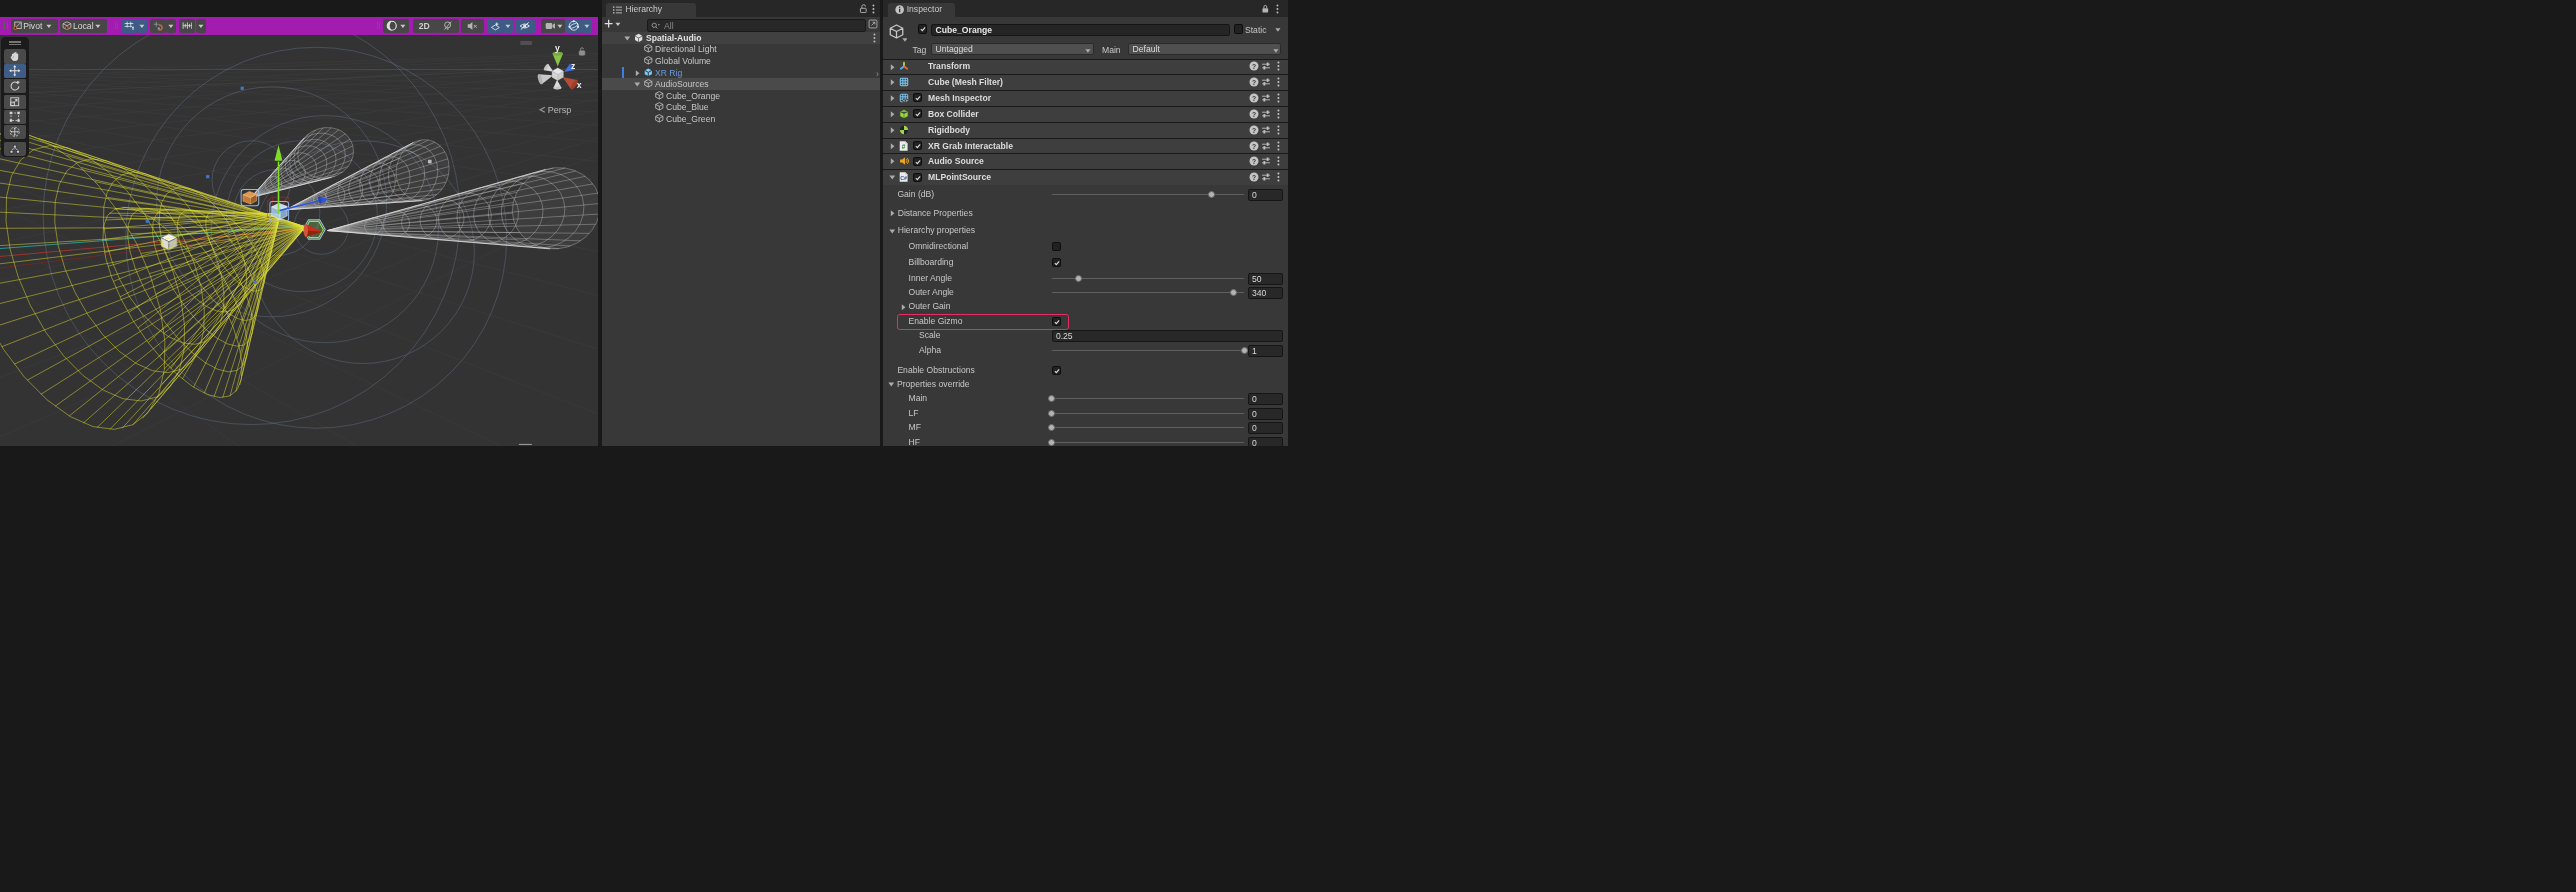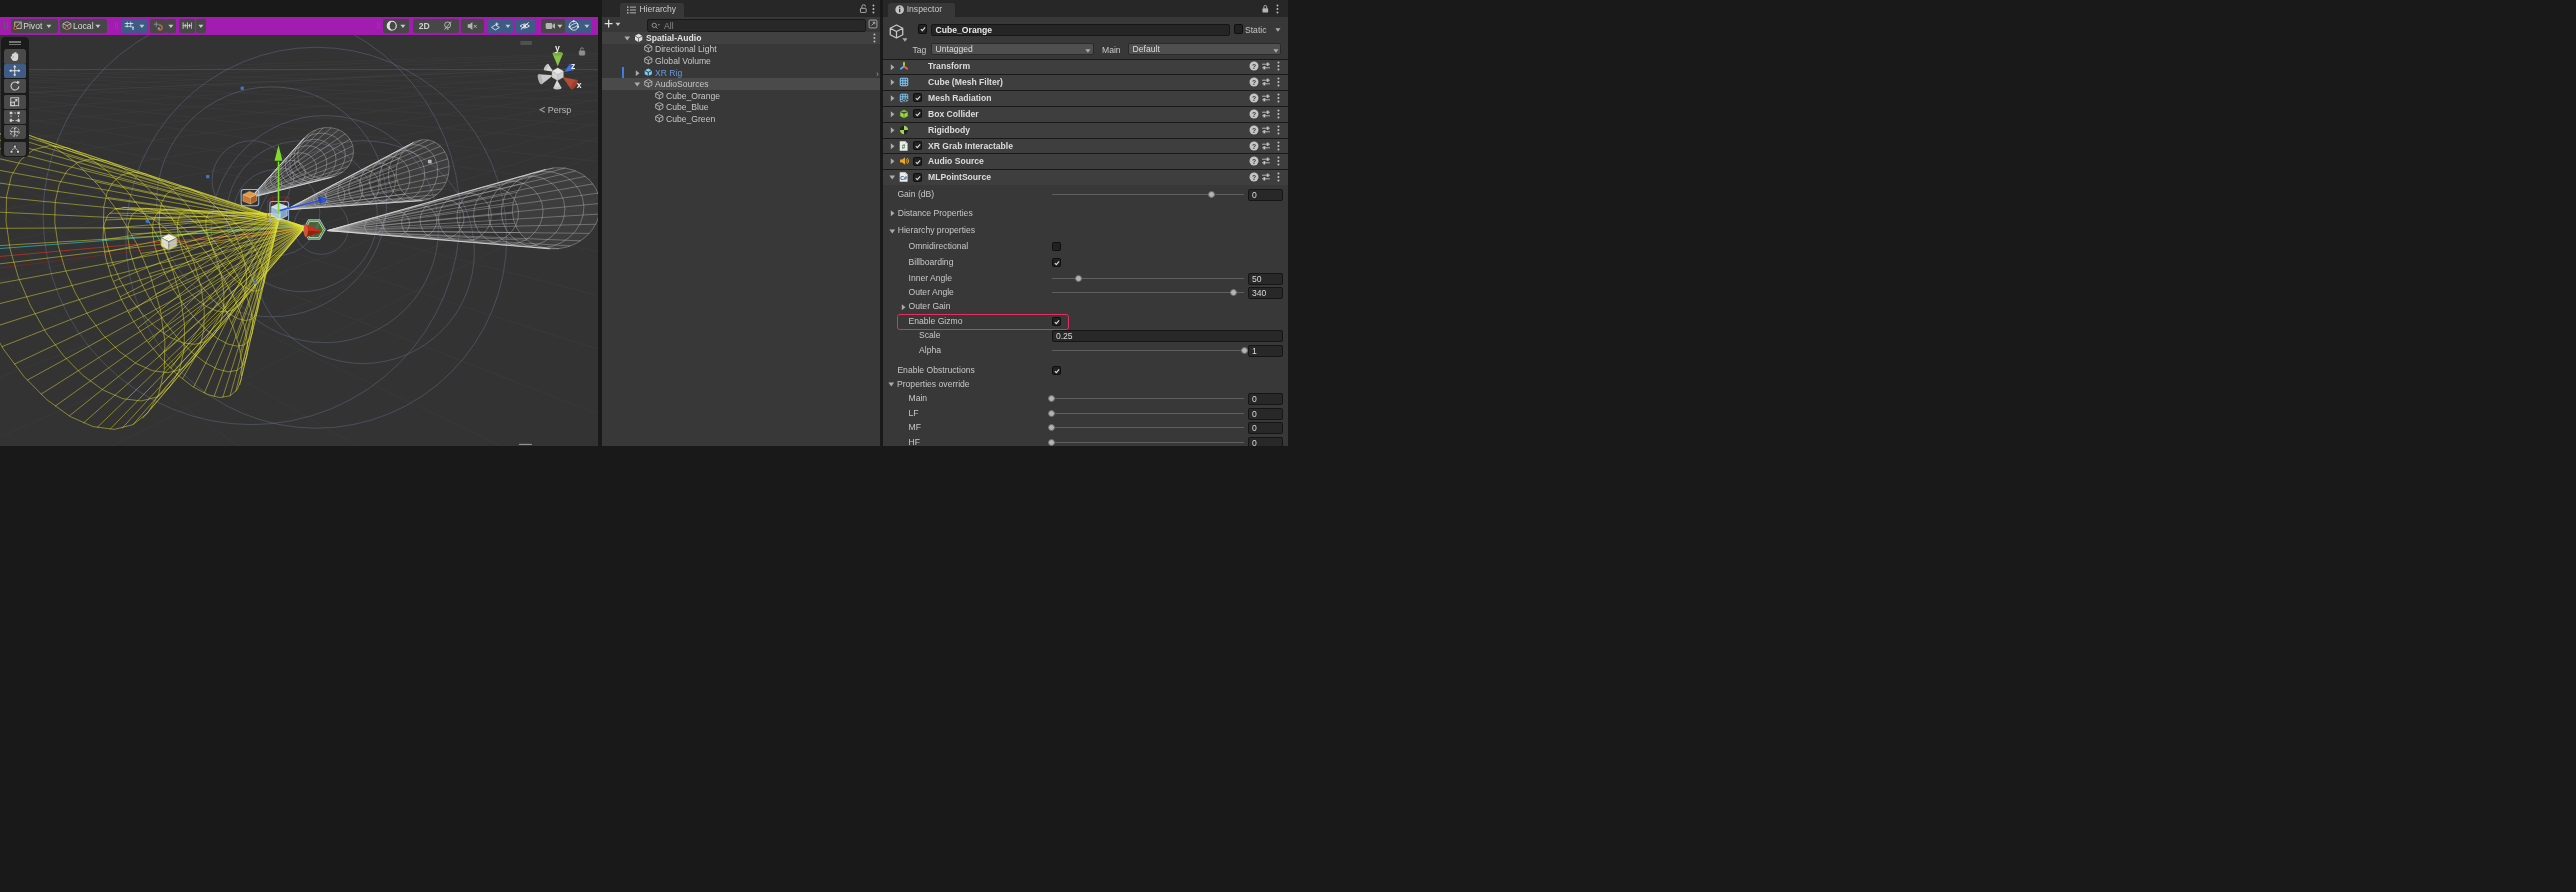--- a/index.html
+++ b/index.html
@@ -372,21 +372,21 @@
               <rect x="10.5" y="10" width="4" height="4"></rect>
               <rect x="6" y="3" width="4" height="4"></rect>
             </g>
           </svg>
         </span>
       </div>
 </div>
 </div>
 <div class="abs" style="left:602px;top:0;width:278px;height:446px;background:#383838;overflow:hidden">
 <div class="abs" style="left:0;top:0;width:278px;height:16.5px;background:#272727">
-<div class="tab" style="left:18px;width:64px">
+<div class="tab" style="left:4px;width:90px">
         <span style="position:absolute;left:6.5px;top:2.9px">
           <svg width="9.3" height="8" viewBox="0 0 13 11" style="">
             <g stroke="#bdbdbd" stroke-width="1.3">
               <path d="M4,1.5 H13 M4,5.5 H13 M4,9.5 H13"></path>
             </g>
             <g fill="#bdbdbd">
               <rect x="0" y="0.5" width="2" height="2"></rect>
               <rect x="0" y="4.5" width="2" height="2"></rect>
               <rect x="0" y="8.5" width="2" height="2"></rect>
             </g>
@@ -681,21 +681,21 @@
         <ellipse cx="9" cy="10.8" rx="4.4" ry="2.9" fill="#3e3e3e"></ellipse>
         <path d="M5.4,10.8 Q9,7.6 12.6,10.8 Q9,14 5.4,10.8 Z" fill="#b8c4cc"></path>
         <circle cx="9" cy="10.8" r="1.3" fill="#3e3e3e"></circle>
       </svg>
     </span>
 <div style="position:absolute;left:30px;top:93px;width:9.3px;height:9.3px;background:#212121;border:0.7px solid #0e0e0e;border-radius:1.8px;box-sizing:border-box">
       <svg width="8" height="8" viewBox="0 0 13 13" style="display:block">
         <path d="M3,6.8 L5.4,9.2 L10,3.8" stroke="#dcdcdc" stroke-width="1.8" fill="none"></path>
       </svg>
     </div>
-<div class="txt" style="left:45px;top:93px;font-weight:bold;color:#dcdcdc">Mesh Radiation</div>
+<div class="txt" style="left:45px;top:93px;font-weight:bold;color:#dcdcdc">Mesh Inspector</div>
 <span class="abs" style="left:366px;top:93px">
       <svg width="10" height="10" viewBox="0 0 14 14">
         <circle cx="7" cy="7" r="6.3" fill="#c4c4c4"></circle>
         <text x="7" y="10.5" text-anchor="middle" font-size="9.5" font-weight="bold" fill="#383838" font-family="Liberation Sans,sans-serif">?</text>
       </svg>
     </span>
 <span class="abs" style="left:378px;top:93px">
       <svg width="10" height="10" viewBox="0 0 14 14" style="">
         <g stroke="#c4c4c4" stroke-width="1.2">
           <path d="M1.5,4.5 H12.5 M1.5,9.5 H12.5"></path>

